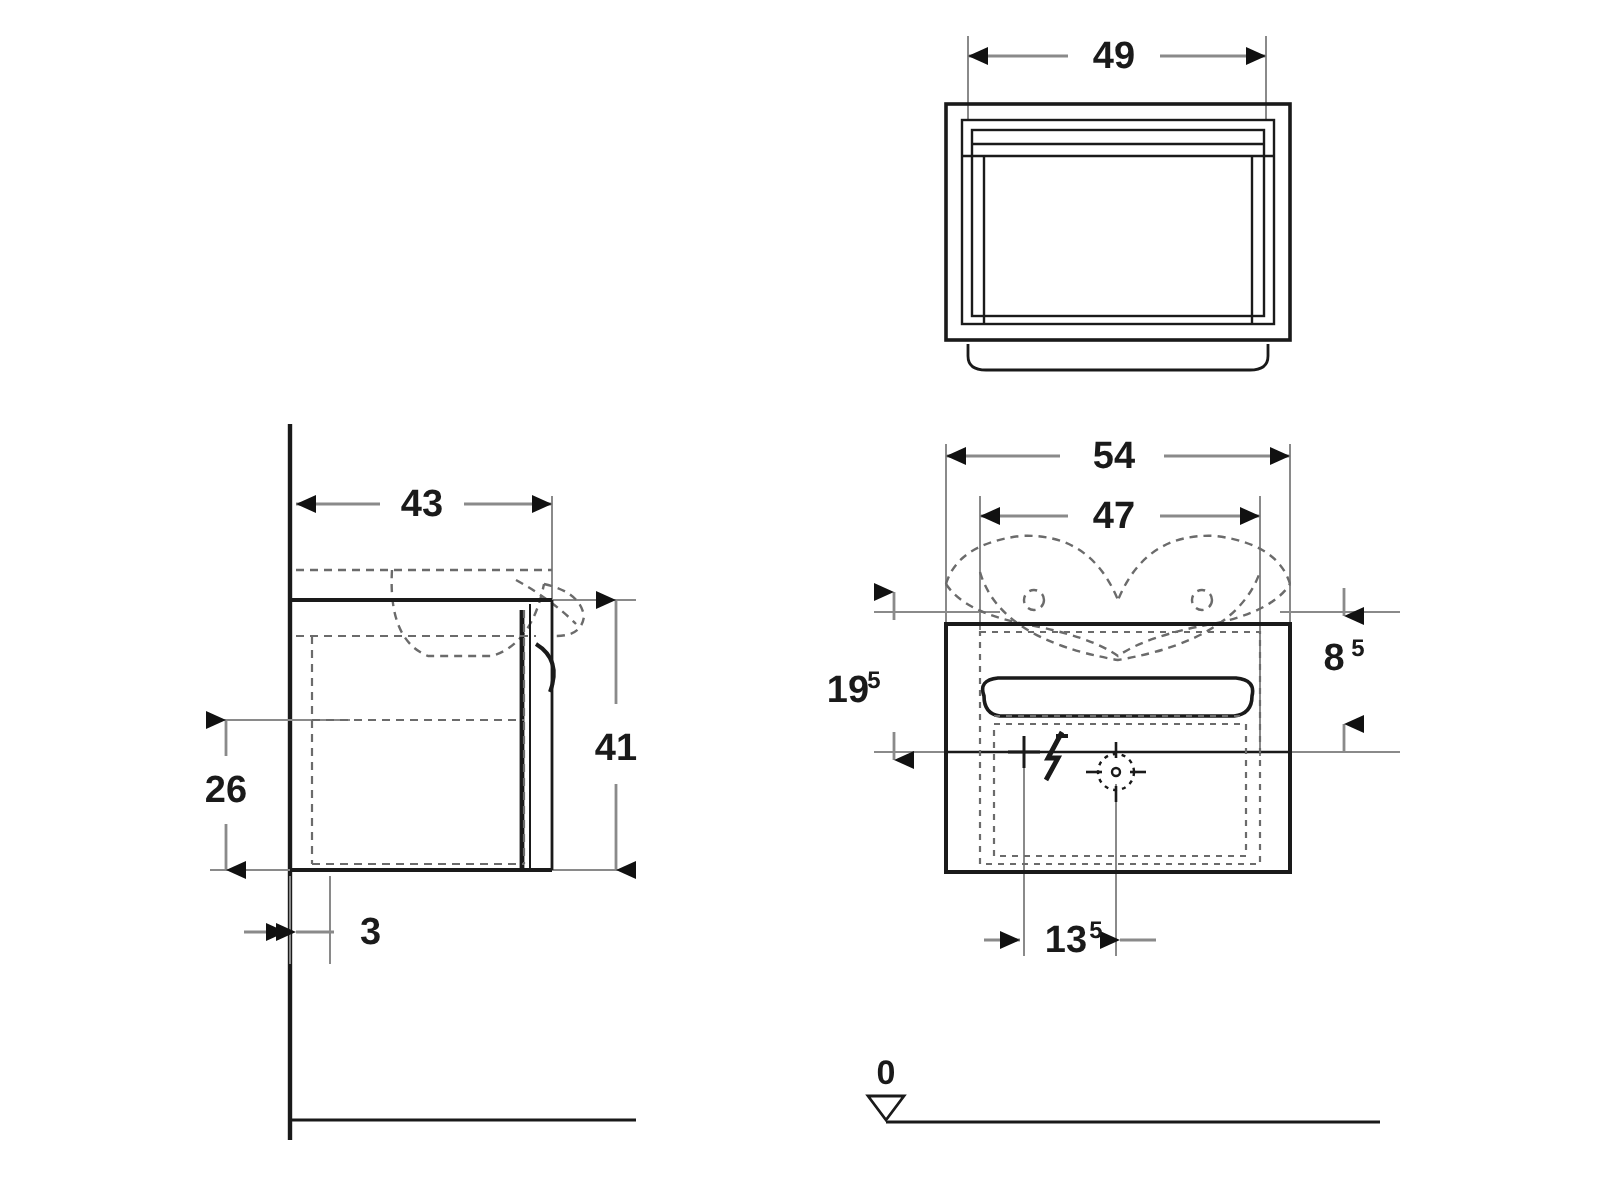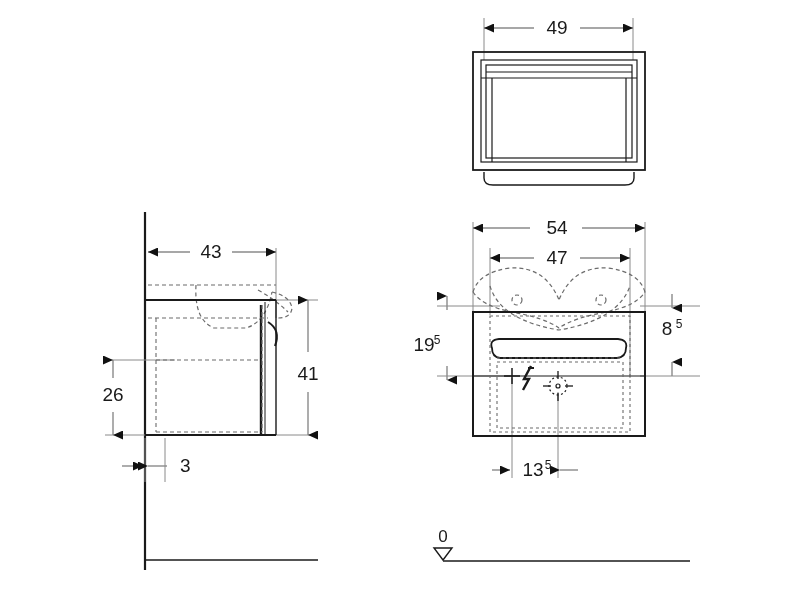--- a/index.html
+++ b/index.html
@@ -2,21 +2,21 @@
 <html><head>
 <meta charset="utf-8">
 <style>
   html,body{margin:0;padding:0;}
   body{
     width:800px;height:600px;
     background:#ffffff;
     font-family:"Liberation Sans", sans-serif;
     overflow:hidden;
   }
-  #sheet{position:relative;width:800px;height:588px;}
+  #sheet{position:relative;width:800px;height:588px;font-weight:bold;}
   #sheet svg{display:block;}
   .dimtext{
     font-family:"Liberation Sans", sans-serif;
     font-size:19px;
     fill:#1a1a1a;
   }
   .dimsup{
     font-family:"Liberation Sans", sans-serif;
     font-size:12px;
     fill:#1a1a1a;

